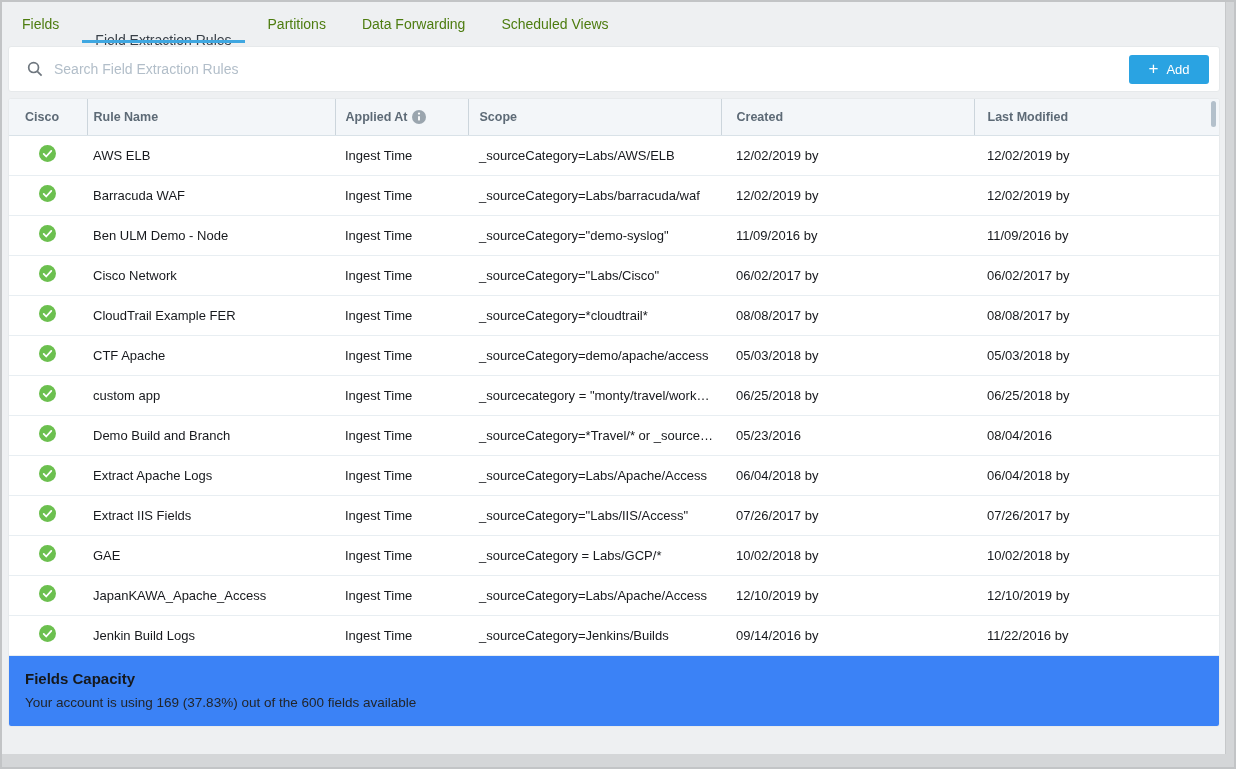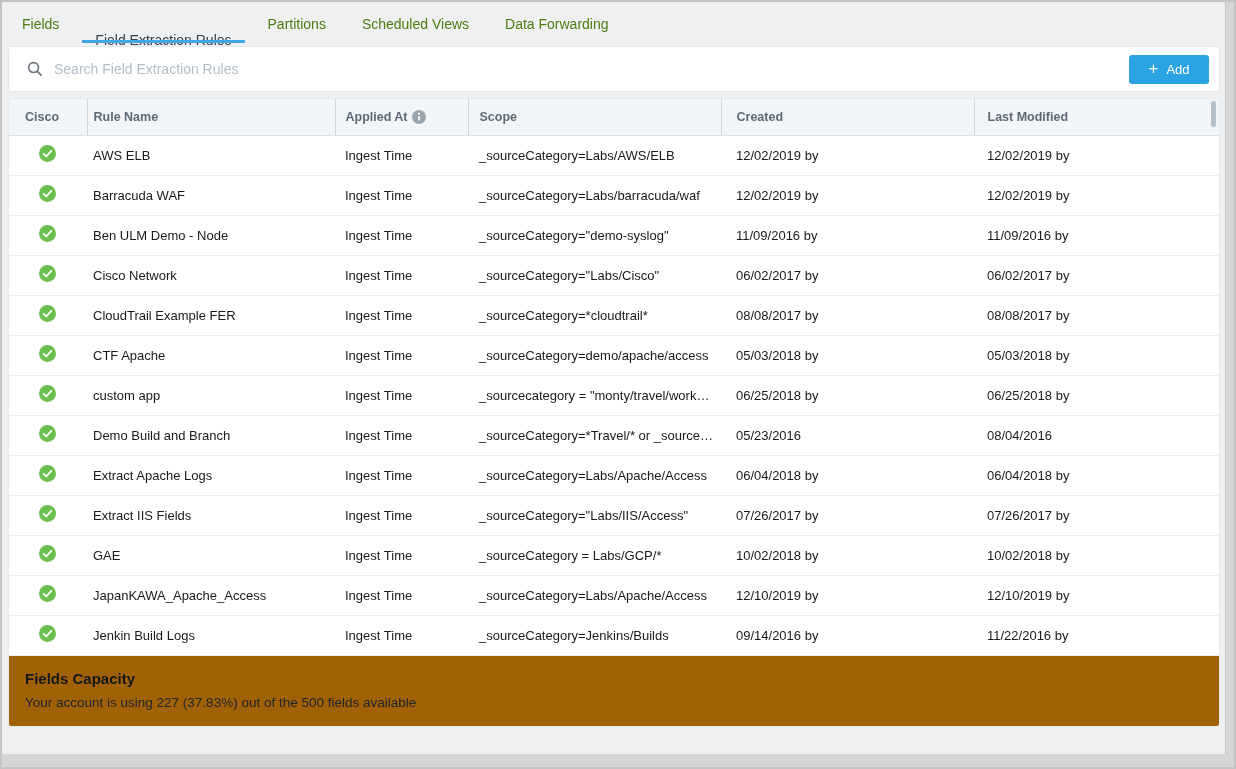--- a/index.html
+++ b/index.html
@@ -89,36 +89,36 @@
   td.c-created { padding-left:15px; }
   td.c-modified{ padding-left:13px; }
   .okwrap { display:inline-flex; align-items:center; }
 
   .scroll-thumb {
     position:absolute; top:2px; right:3px; width:5px; height:26px;
     background:#7e93a6; opacity:.55; border-radius:3px;
   }
 
   
-  .capacity { border-top:1px solid #e8eef2; padding:14px 16px 16px; background:#a16207; }
+  .capacity { border-top:1px solid #e8eef2; padding:14px 16px 16px; background:#3b82f6; }
   .capacity-title { font-size:15px; font-weight:bold; color:#15181c; }
   .capacity-text  { font-size:13.5px; color:#21252b; margin-top:8px; }
 </style>
 </head>
 <body>
 
 <div class="frame">
   <div class="app">
 
     <div class="tabbar">
       <div class="tab">Fields</div>
       <div class="tab active">Field Extraction Rules</div>
       <div class="tab">Partitions</div>
+      <div class="tab">Data Forwarding</div>
       <div class="tab">Scheduled Views</div>
-      <div class="tab">Data Forwarding</div>
     </div>
 
     <div class="search-card">
       <span class="search-icon">
         <svg width="16" height="16" viewBox="0 0 16 16" fill="none" stroke="#6e767e" stroke-width="1.7">
           <circle cx="6.6" cy="6.6" r="4.9"></circle>
           <line x1="10.3" y1="10.3" x2="14.6" y2="14.6"></line>
         </svg>
       </span>
       <input class="search-input" type="text" placeholder="Search Field Extraction Rules" style="">
@@ -355,18 +355,18 @@
     <td class="c-created">09/14/2016 by</td>
     <td class="c-modified">11/22/2016 by</td>
   </tr>
           </tbody>
       </table>
 
       <div class="scroll-thumb"></div>
 
       <div class="capacity">
         <div class="capacity-title">Fields Capacity</div>
-        <div class="capacity-text">Your account is using 227 (37.83%) out of the 500 fields available</div>
+        <div class="capacity-text">Your account is using 169 (37.83%) out of the 600 fields available</div>
       </div>
     </div>
 
   </div>
 </div>
 
 </body></html>

